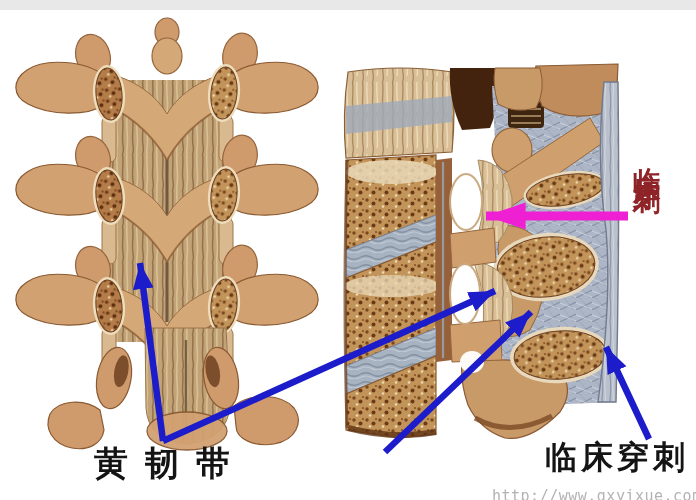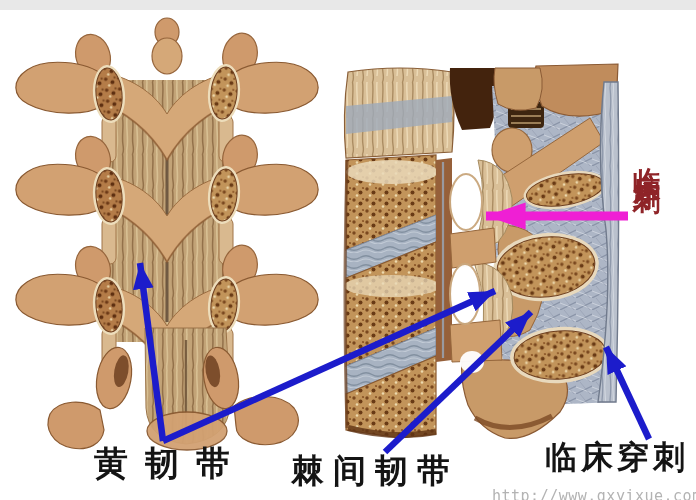--- a/index.html
+++ b/index.html
@@ -189,18 +189,17 @@
   <g stroke-linecap="butt">
     <line x1="163" y1="431" x2="140" y2="253" class="c-blue" stroke-width="6.5" marker-end="url(#mBlue)"></line>
     <line x1="163" y1="431" x2="495" y2="281" class="c-blue" stroke-width="6.5" marker-end="url(#mBlue)"></line>
     <line x1="385" y1="442" x2="531" y2="302" class="c-blue" stroke-width="6.5" marker-end="url(#mBlue)"></line>
     <line x1="649" y1="429" x2="606" y2="337" class="c-blue" stroke-width="6.5" marker-end="url(#mBlue)"></line>
     <line x1="628" y1="206" x2="486" y2="206" class="c-mag" stroke-width="9" marker-end="url(#mMag)"></line>
   </g>
 </svg>
 
 <div class="cjk" id="lbl-huang">黄韧带</div>
-<div class="cjk" id="lbl-jijian">棘间韧带</div>
 <div class="cjk" id="lbl-jishang">临床穿刺</div>
 <div class="cjk" id="lbl-puncture">临床穿刺</div>
 <div id="watermark">http://www.gxyixue.com</div>
 
 </div>
 
 </body></html>

